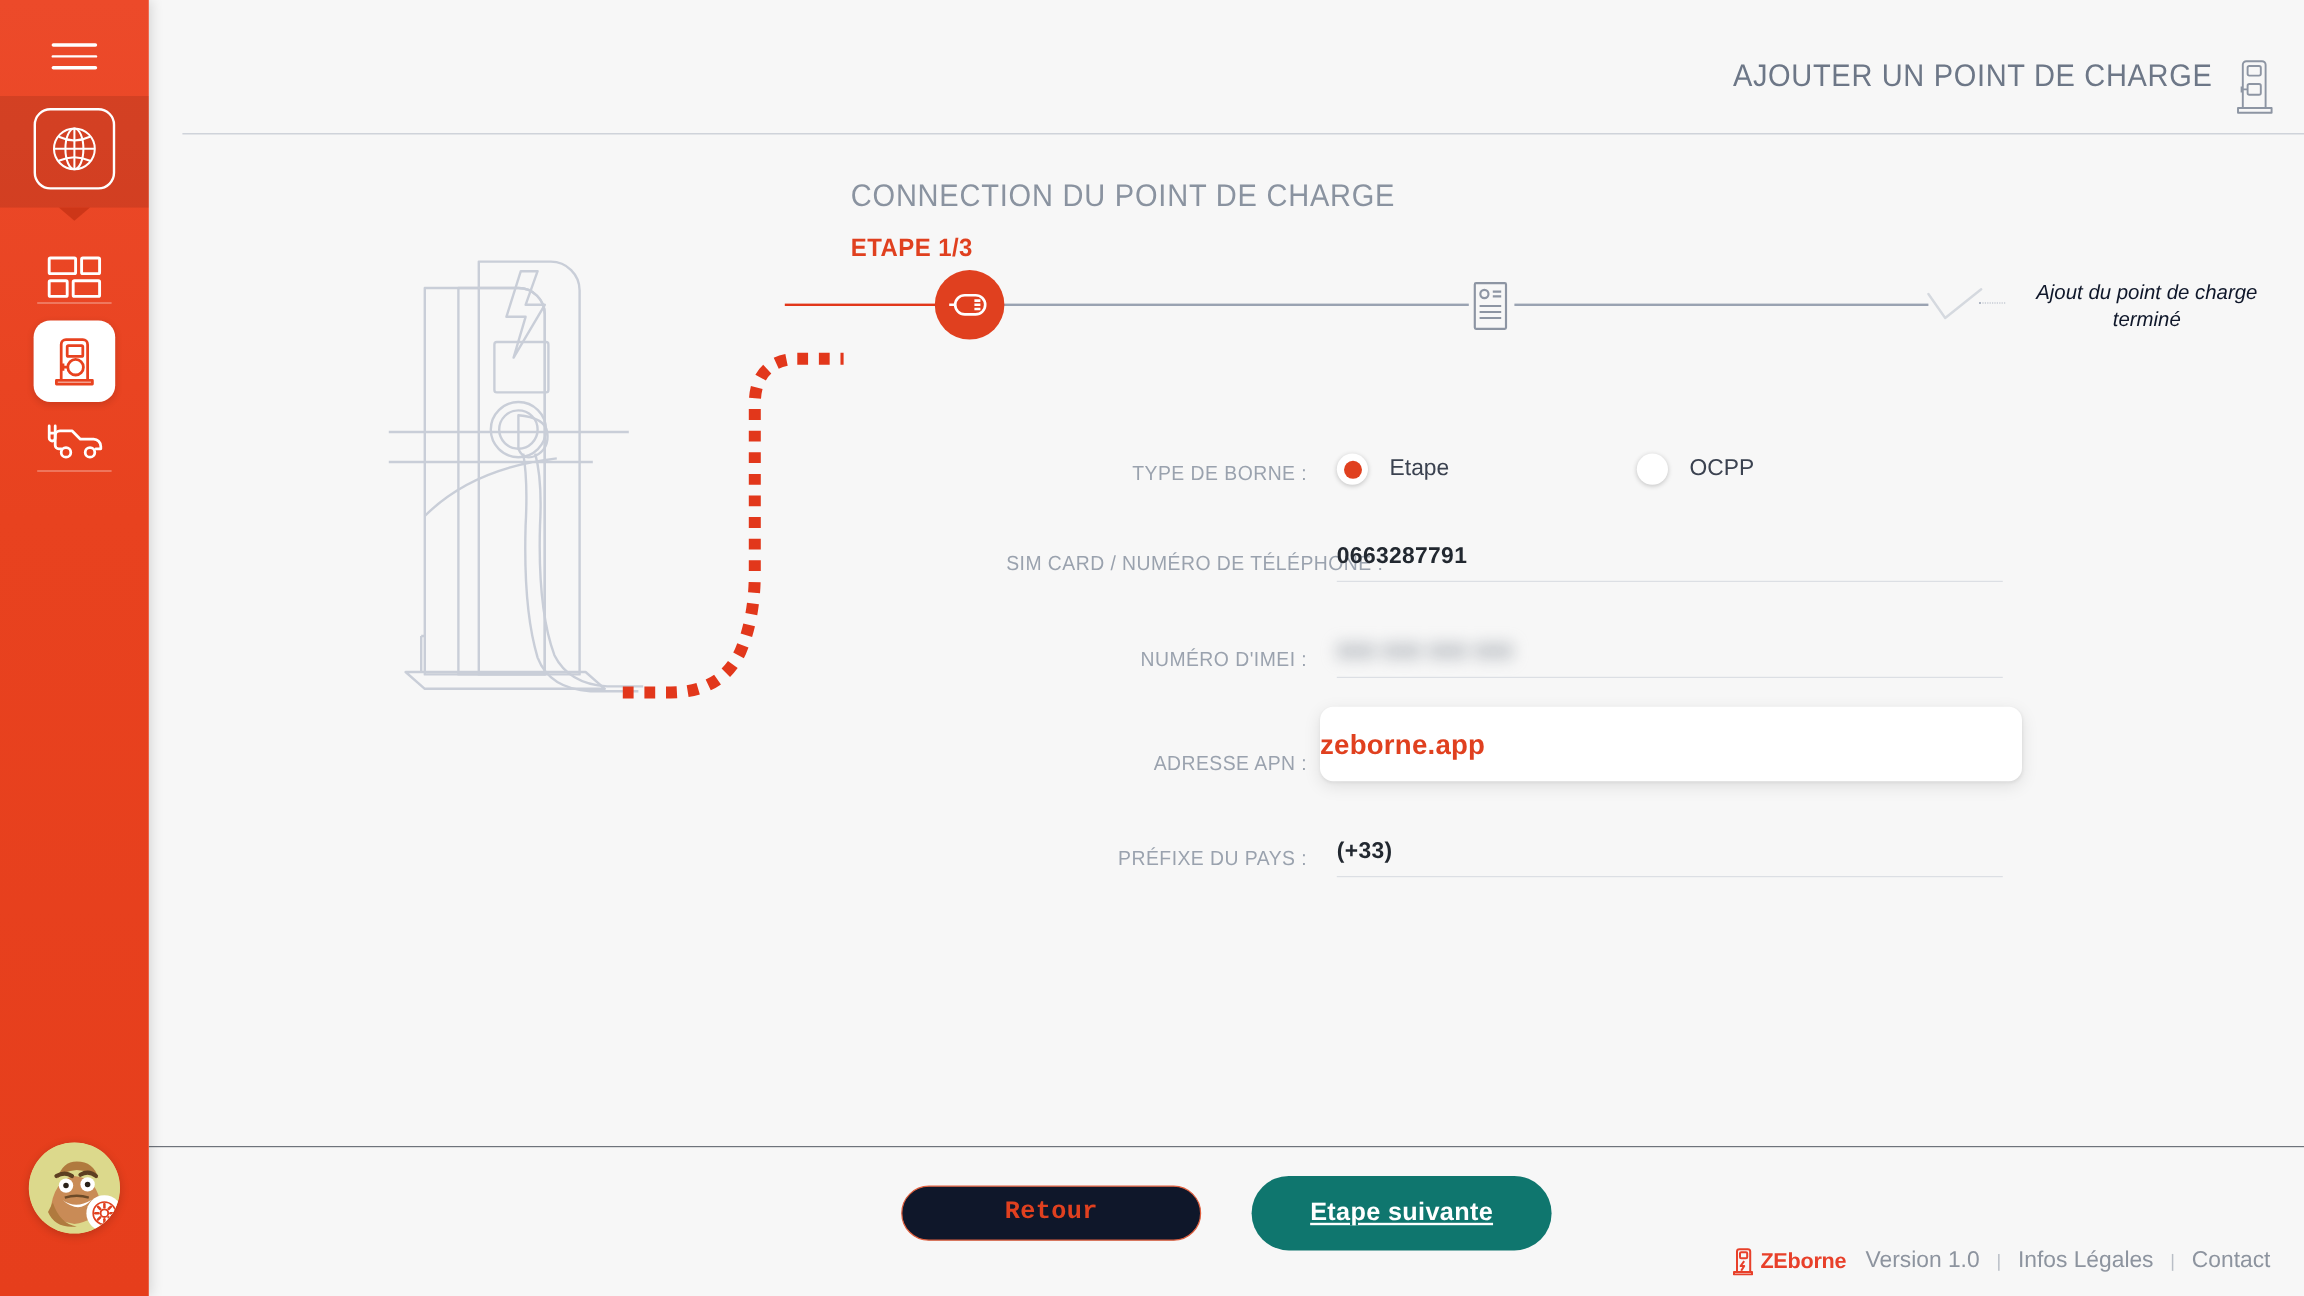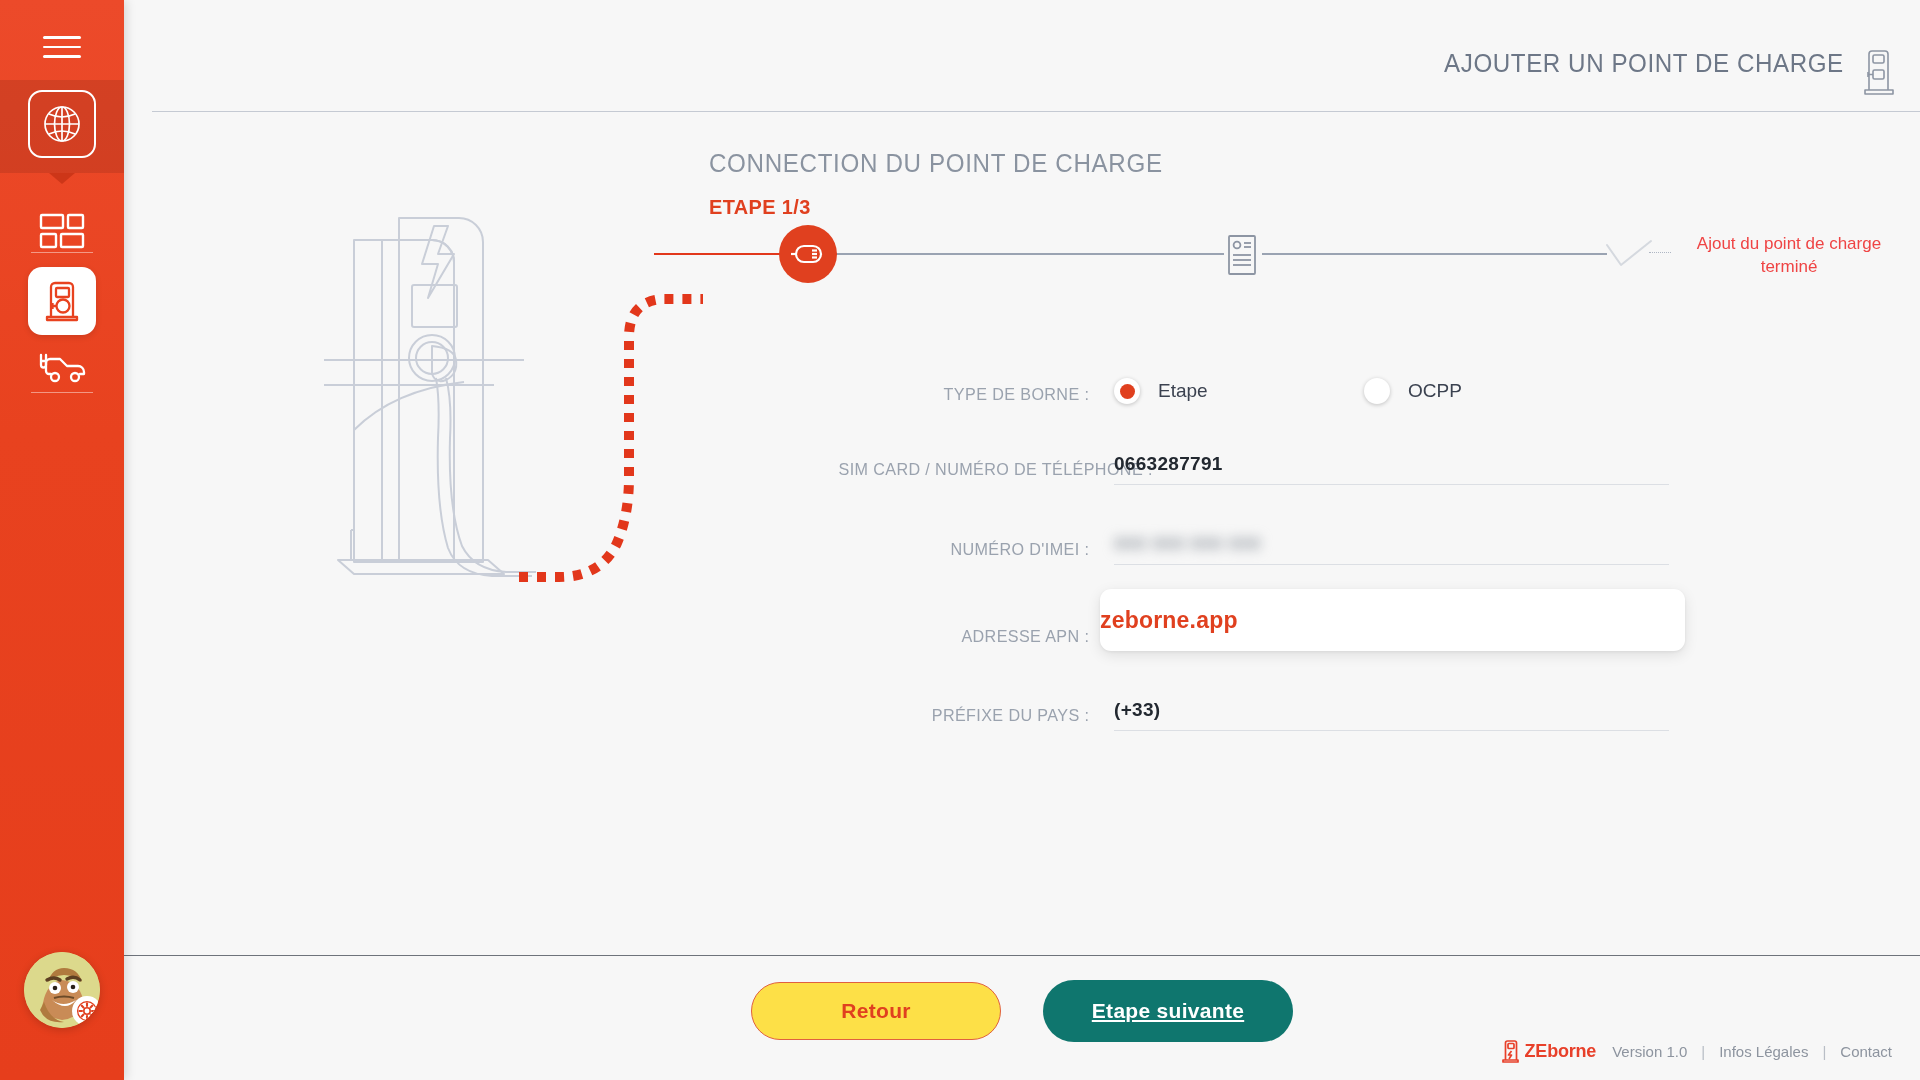--- a/index.html
+++ b/index.html
@@ -107,21 +107,21 @@
   .step2{
     position:absolute; left:565px; top:5px; width:46px; height:50px;
     display:flex; align-items:center; justify-content:center; cursor:pointer;
   }
   .step3{
     position:absolute; left:950px; top:10px; width:52px; height:40px;
     display:flex; align-items:center; justify-content:center;
   }
   .step3-label{
     position:absolute; left:1020px; top:8px; width:230px;
-    text-align:center; font-size:17px; line-height:1.35; color:#ef4444;
+    text-align:center; font-size:17px; line-height:1.35; color:#0f172a;font-style:italic;
   }
 
   
   .illustration{ position:absolute; left:170px; top:200px; width:520px; height:520px; pointer-events:none; }
 
   
   .form{ position:absolute; left:700px; top:330px; width:900px; }
   .row{ position:relative; display:flex; align-items:flex-start; margin-bottom:40px;margin-top:48px; }
   .row .label{
     width:290px; text-align:right; padding-right:26px; padding-top:7px;
@@ -163,31 +163,31 @@
   
   .actions{
     position:absolute; left:0; right:0; top:955px; height:110px;
     display:flex; align-items:center; justify-content:center; gap:42px;
     border-top:1.5px solid #6e737b;
   }
   .btn{
     font-size:21px; font-weight:700; letter-spacing:.3px;
     border-radius:34px; cursor:pointer; display:flex; align-items:center; justify-content:center;
   }
-  .btn-back{ width:250px; height:58px; background:#fde047; border:1.5px solid #e0603f; color:#e0401f; }
+  .btn-back{ width:250px; height:46px; background:#0f172a; border:1.5px solid #e0603f; color:#e0401f;font-family:Liberation Mono, monospace; }
   .btn-next{ width:250px; height:62px; background:#0f766e; border:none; color:#fff;text-decoration:underline; }
 
   .footer{
     position:absolute; left:0; right:0; bottom:0; height:58px;
     display:flex; align-items:center; justify-content:flex-end;
     padding-right:28px; gap:0;
   }
   .brand{ display:flex; align-items:center; margin-right:16px; }
   .brand-name{ font-size:18px; font-weight:700; color:#e8402a; letter-spacing:-.2px; margin-left:6px; }
-  .f-link{ font-size:15px; color:#8d949f; cursor:pointer; }
+  .f-link{ font-size:19px; color:#8d949f; cursor:pointer; }
   .f-sep{ font-size:15px; color:#b9bec6; margin:0 14px; }
 </style>
 </head>
 <body>
 
 <div class="sidebar">
 
   <div class="hamburger">
     <span></span>
     <span></span>

